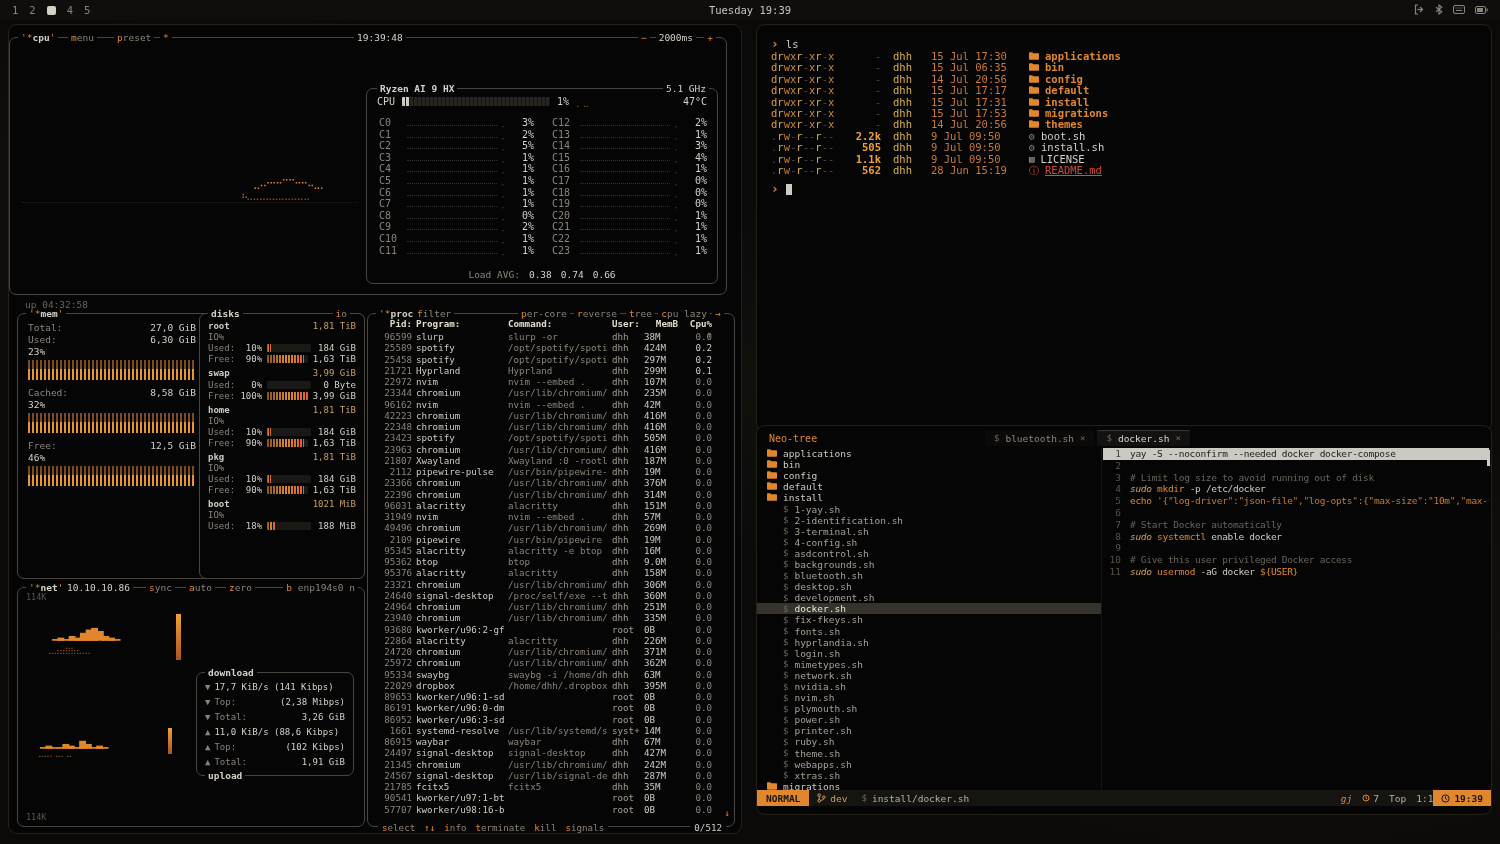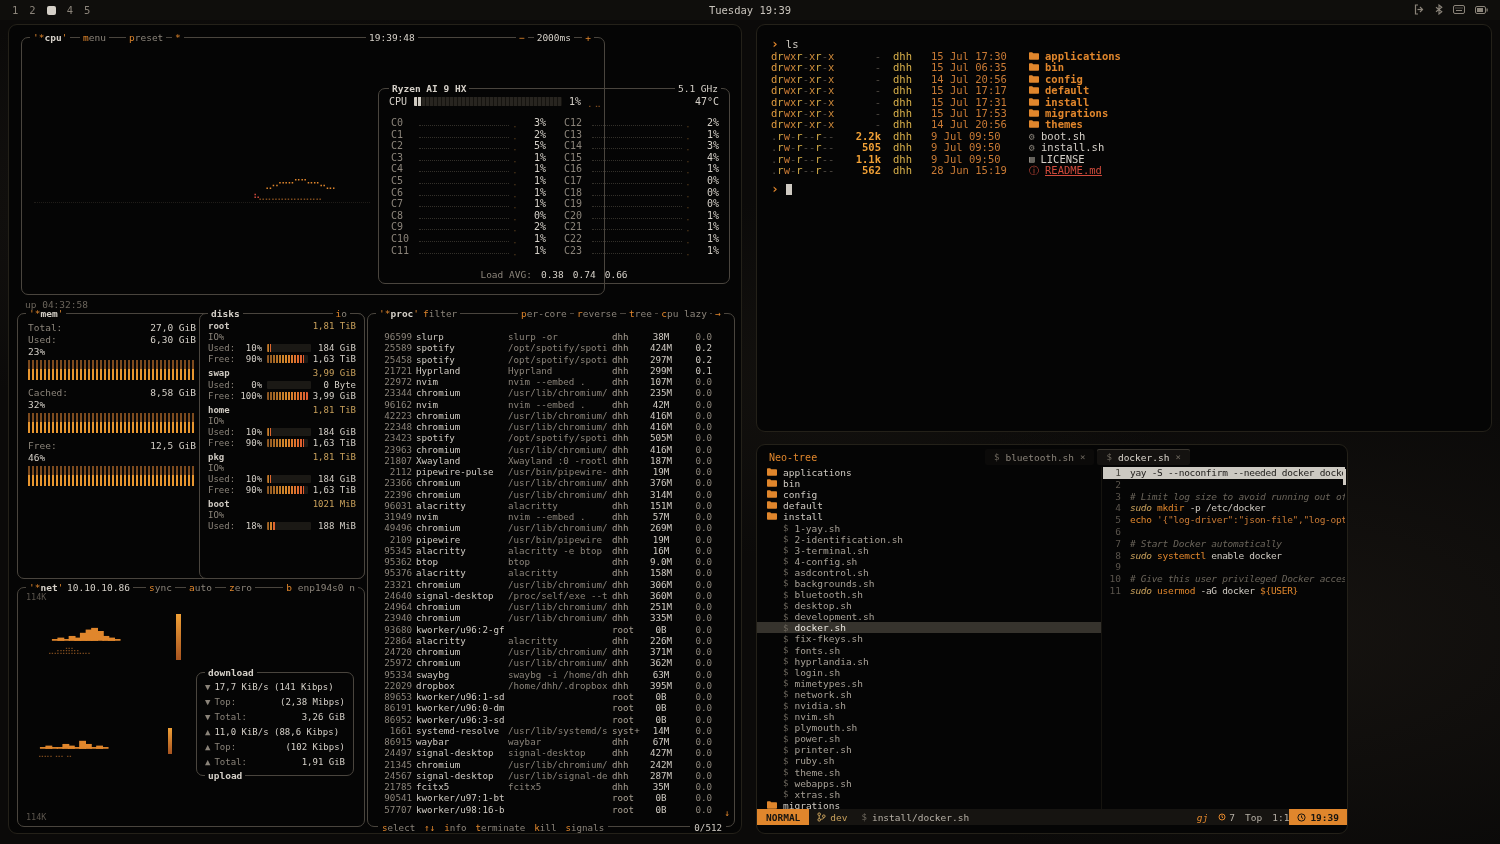--- a/index.html
+++ b/index.html
@@ -21,33 +21,33 @@
  display:flex;align-items:center;color:#9a948a;font-size:10.5px}
 .ws{display:flex;gap:11px;margin-left:12px;align-items:center}
 .ws .wsnum{color:#8b847a}
 .ws .active{width:9px;height:9px;background:#d5d0c8;border-radius:2px;display:inline-block}
 .clock{position:absolute;left:0;right:0;text-align:center;color:#c8c3bb}
 .tray{margin-left:auto;margin-right:12px;display:flex;gap:10px;align-items:center;z-index:1}
 
 .window{position:absolute;background:var(--win);border:1px solid var(--winb);border-radius:9px;z-index:1}
 .btopwin{left:8px;top:24px;width:734px;height:810px}
 .termwin{left:756px;top:24px;width:736px;height:408px}
-.nvimwin{left:756px;top:444px;width:592px;height:390px}
+.nvimwin{left:756px;top:425px;width:736px;height:390px}
 
 .bbox{position:absolute;border:1px solid var(--bord);border-radius:7px}
 .btl{position:absolute;top:-7px;background:var(--win);padding:0 3px;font-size:9.5px;line-height:13px;white-space:nowrap}
 .btl.bname{color:var(--fg);font-weight:bold}
 .btl.bname::before{content:"'*";color:var(--orange);font-weight:normal}
 .btl.bname::after{content:"'";color:var(--orange);font-weight:normal}
 .btl.bplain{color:var(--fg);font-weight:bold}
 .btl.btn{color:var(--dim)}
 .btl.btn::first-letter{color:var(--orange)}
 .btl.acc{color:var(--orange)}
 .btl.white{color:var(--fg)}
-.cpu-box{left:12px;top:12px;width:584px;height:258px}
+.cpu-box{left:0;top:12px;width:718px;height:258px}
 .cg1{position:absolute;left:240px;top:140px;color:var(--orange);font-size:10px;letter-spacing:-1px}
 .cg2{position:absolute;left:236px;top:151px;color:#7d4b1e;font-size:10px;letter-spacing:-1px}
 .cg3{position:absolute;left:231px;top:149px;color:var(--red);font-size:10px}
 .cpubase{position:absolute;left:12px;top:164px;width:336px;border-bottom:1px dotted #201d19}
 .ryzen{left:356px;top:50px;width:352px;height:196px}
 .cpurow{position:absolute;left:10px;top:7px;right:10px;display:flex;align-items:center;gap:7px;font-size:10px}
 .cpurow .lab{color:var(--fg)}
 .cpu-meter{flex:0 0 148px;height:9px;border-radius:1px;position:relative;overflow:hidden;
  background:repeating-linear-gradient(90deg,#282520 0 3px,#15130f 3px 4px)}
 .cpu-meter i{position:absolute;left:0;top:0;bottom:0;width:5%;
@@ -109,21 +109,21 @@
  grid-template-columns:36px 88px 100px 28px 34px 30px;gap:4px;font-size:9.2px;color:#e4dccb;font-weight:bold}
 .phead .r{text-align:right}
 .phead .arr{color:var(--orange);font-weight:normal}
 #procrows{position:absolute;left:8px;right:8px;top:17px;bottom:10px;overflow:hidden}
 .prow{display:grid;grid-template-columns:36px 88px 100px 28px 34px 30px;gap:4px;height:11.26px;
  font-size:9.2px;line-height:11.3px}
 .pr-pid{text-align:right;color:var(--dim)}
 .pr-prog{color:#cfcac2;overflow:hidden;white-space:nowrap}
 .pr-cmd{color:var(--dim);overflow:hidden;white-space:nowrap}
 .pr-user{color:#a89f92;overflow:hidden;white-space:nowrap}
-.pr-mem{text-align:center;color:#cfcac2}
+.pr-mem{text-align:left;color:#cfcac2}
 .pr-cpu{text-align:right;color:var(--dim)}
 .pr-cpu.hi{color:#cfcac2}
 .pfoot{position:absolute;bottom:-7px;left:10px;background:var(--win);display:flex;gap:9px;padding:0 4px;font-size:9.2px;color:var(--dim)}
 .hk::first-letter{color:var(--orange)}
 .arrows{color:var(--orange)}
 .pcount{position:absolute;bottom:-7px;right:8px;background:var(--win);padding:0 4px;color:#cfcac2;font-size:9.2px}
 .scrolldn{position:absolute;right:4px;bottom:8px;color:var(--orange);font-size:9px}
 
 .twrap{padding:12px 14px;font-size:10.5px}
 .tline{height:14px;display:flex;align-items:center;gap:7px}
@@ -155,21 +155,21 @@
 #tree{position:absolute;left:0;top:22px;width:344px;height:344px;overflow:hidden}
 .tree-row{display:flex;align-items:center;gap:6px;height:11.1px;font-size:9.5px;color:#a7a096;white-space:nowrap}
 .tree-row.folder{color:#cfcac2}
 .tree-row.sel{background:#36332d;color:#eae6de}
 .ed-sep{position:absolute;left:344px;top:22px;height:344px;width:1px;background:#16140f}
 #editor{position:absolute;left:346px;top:22px;right:2px;height:344px;overflow:hidden}
 .ed-line{display:flex;height:11.8px;font-size:9.5px;line-height:11.8px;letter-spacing:-0.3px;white-space:nowrap;overflow:hidden}
 .ed-num{flex:0 0 18px;text-align:right;margin-right:9px;color:var(--faint);letter-spacing:0}
 .ed-text{flex:1;overflow:hidden}
 .tk-fn{color:var(--orange)} .tk-kw{color:var(--amber);font-style:italic}
-.tk-str{color:var(--brown)} .tk-com{color:#6a645a;font-style:italic}
+.tk-str{color:var(--brown)} .tk-com{color:#6a645a;}
 .tk-plain{color:#cfcac2} .tk-var{color:var(--orange)}
 .ed-line.cursorline{background:#ccc9c2}
 .ed-line.cursorline .ed-num{color:#45423c}
 .ed-line.cursorline .ed-text span{color:#1e1c1a}
 .scrollthumb{position:absolute;right:1px;top:24px;width:3px;height:16px;background:#cfcac2}
 .statusline{position:absolute;left:0;right:0;bottom:8px;height:16px;background:#161411;display:flex;align-items:center;font-size:9.5px;color:var(--dim)}
 .sl-mode{background:var(--orange);color:#171511;font-weight:bold;padding:0 9px;height:100%;display:flex;align-items:center}
 .sl-branch{padding:0 8px;color:var(--amber);display:flex;gap:4px;align-items:center}
 .sl-file{color:#b5afa5;padding:0 6px;display:flex;gap:5px;align-items:center}
 .sl-file i{font-style:normal}
@@ -608,27 +608,35 @@
             <span class="narr">▲</span>
             <span class="nlab">Total:</span>
             <span class="nval right">1,91 GiB</span>
           </div>
         </div>
     </div>
   </div>
 
   <div class="bbox proc-box">
     <span class="btl bname" style="left:8px">proc</span>
-    <span class="btl btn" style="left:52px">filter</span>
+    <span class="btl btn" style="left:46px">filter</span>
     <span class="btl btn" style="left:150px">per-core</span>
     <span class="btl btn" style="left:206px">reverse</span>
     <span class="btl btn" style="left:258px">tree</span>
     <span class="btl btn" style="right:24px">cpu lazy</span>
     <span class="btl acc" style="right:10px">→</span>
 
+    <div class="phead">
+      <span class="r">Pid:</span>
+      <span>Program:</span>
+      <span>Command:</span>
+      <span>User:</span>
+      <span class="r">MemB</span>
+      <span class="r"><i style="font-style:normal">Cpu%</i> <i class="arr" style="font-style:normal">↑</i></span>
+    </div>
     <div id="procrows">
         <div class="prow">
           <span class="pr-pid">96599</span>
           <span class="pr-prog">slurp</span>
           <span class="pr-cmd">slurp -or</span>
           <span class="pr-user">dhh</span>
           <span class="pr-mem">38M</span>
           <span class="pr-cpu">0.0</span>
         </div>
         <div class="prow">

